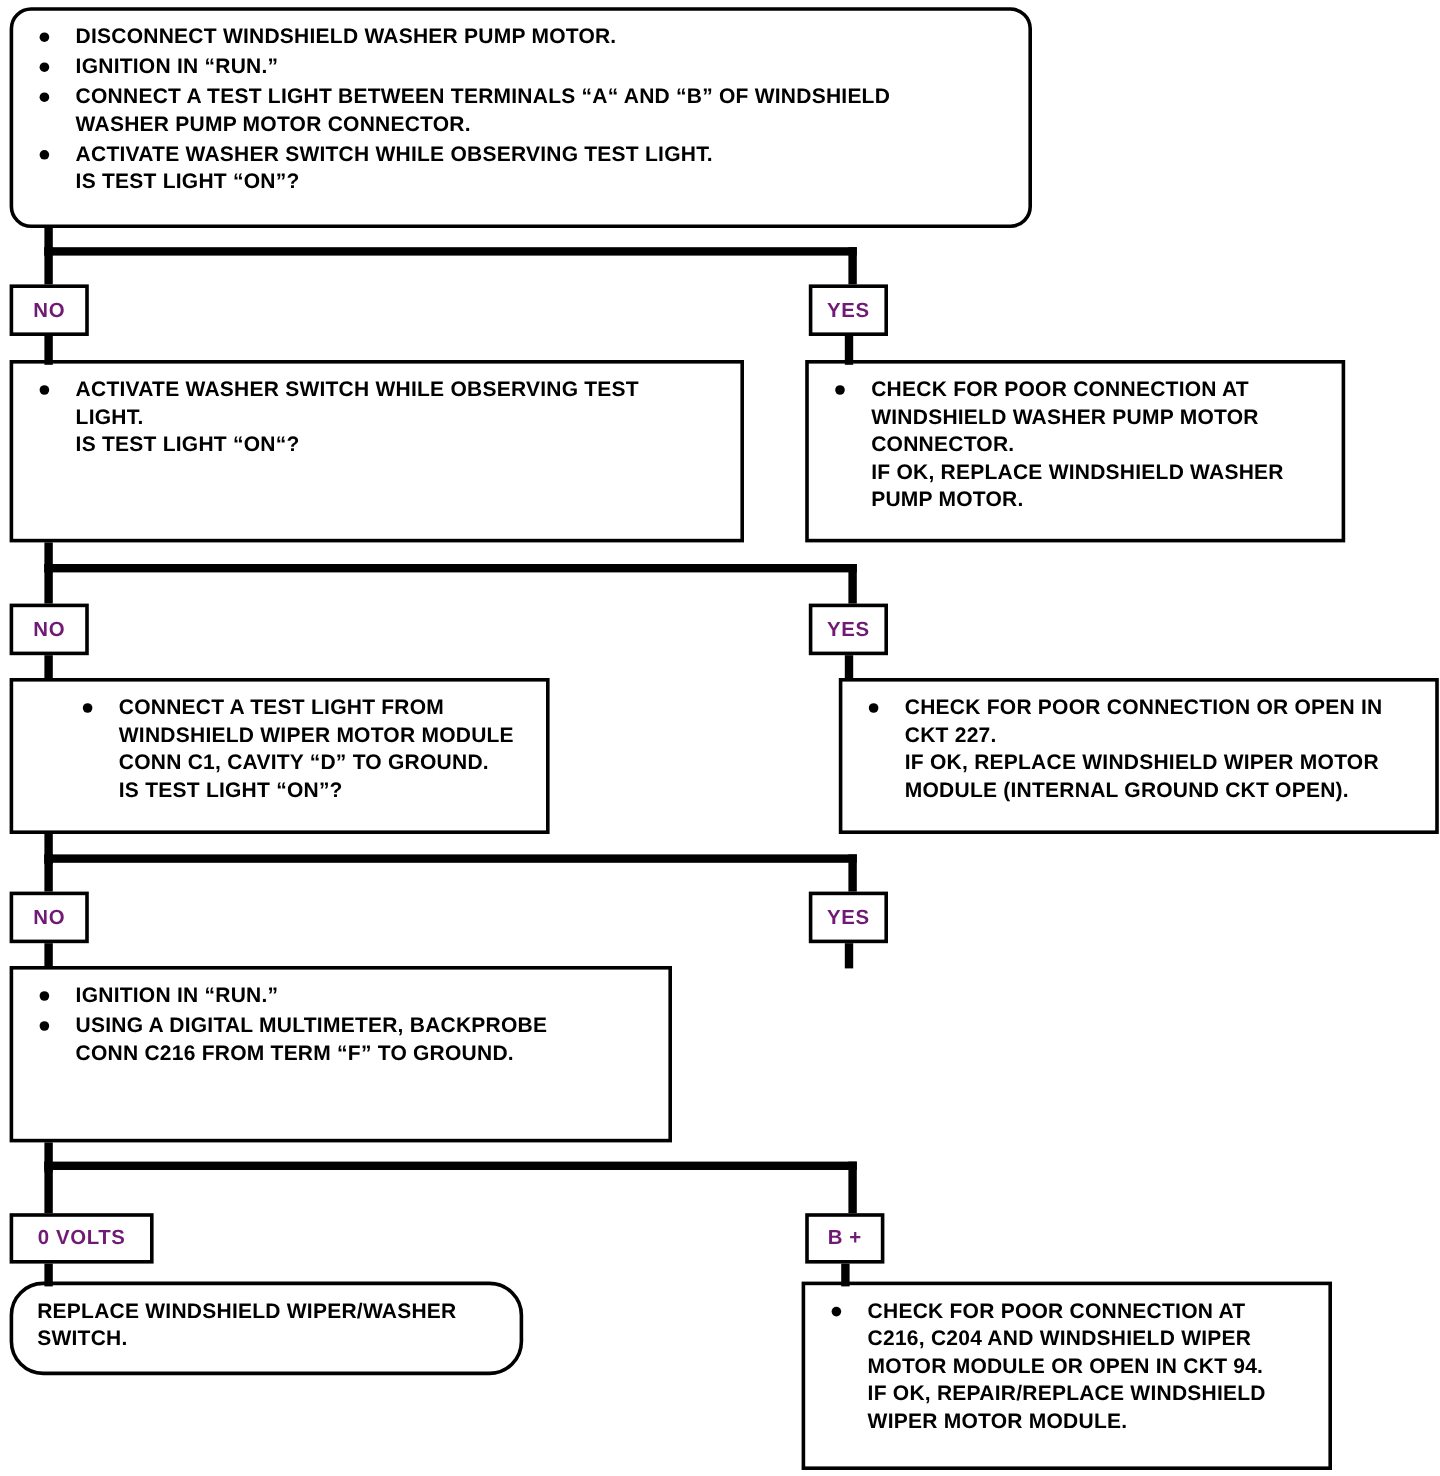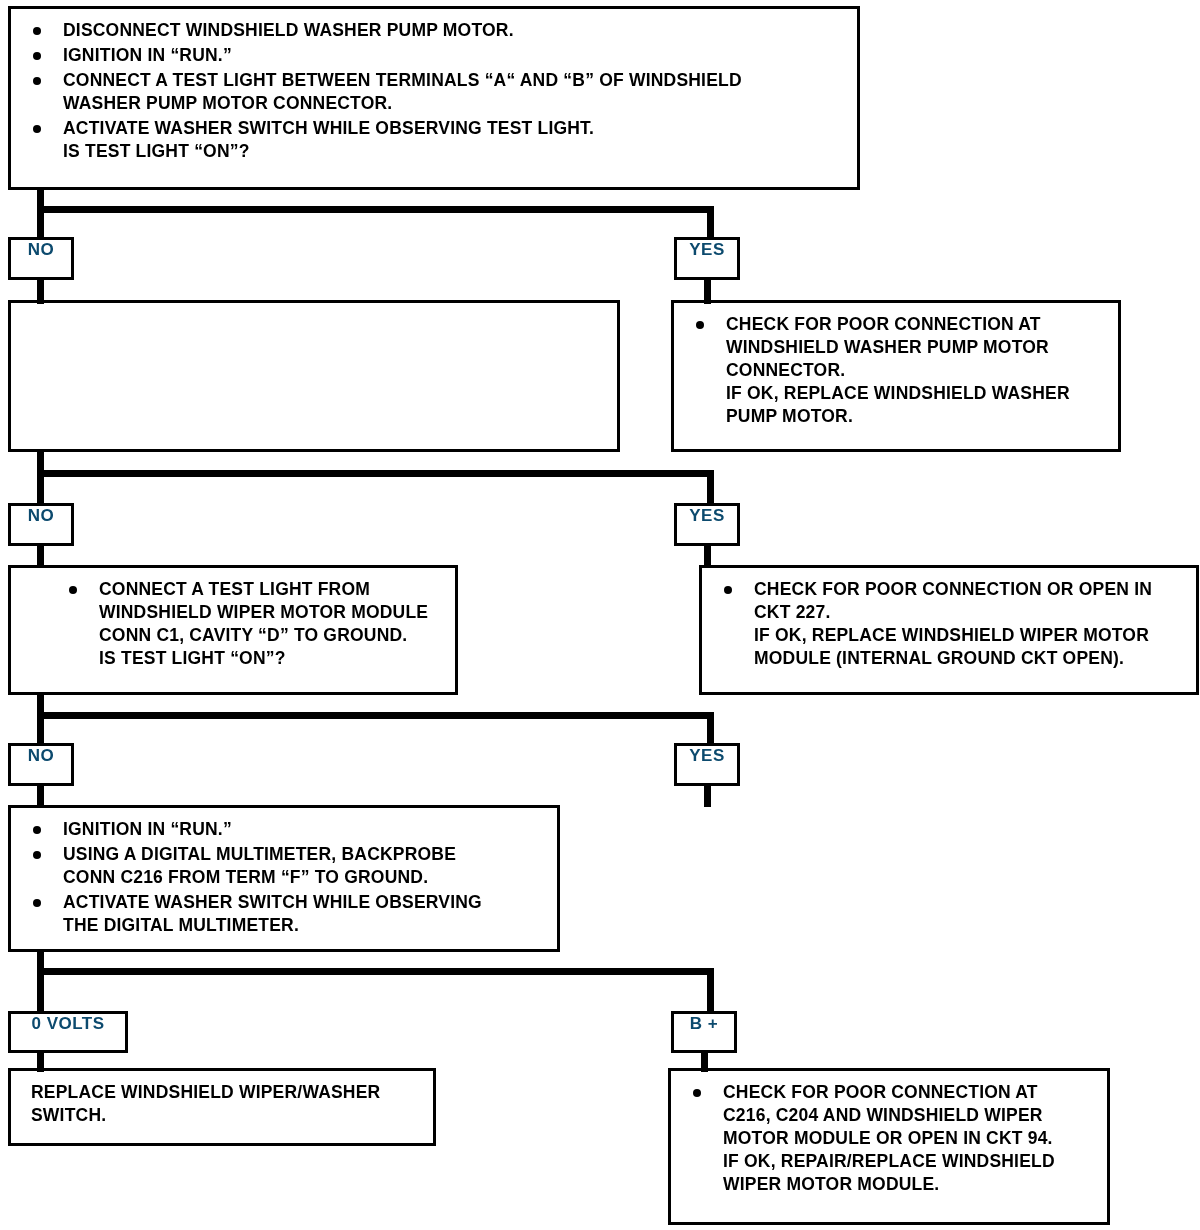--- a/index.html
+++ b/index.html
@@ -50,47 +50,47 @@
   }
   .box li.nobullet {
     padding-left: 8px;
   }
   .label-box {
     position: absolute;
     box-sizing: border-box;
     border: 3px solid #000000;
     background: #ffffff;
     display: flex;
-    align-items: flex-start;
+    align-items: center;
     justify-content: center;
     font-size: 17px;
     font-weight: bold;
     letter-spacing: 0.5px;
-    color: #0c4a6e;
+    color: #701a75;
     z-index: 3;
   }
   .vline {
     position: absolute;
     background: #000000;
     width: 7px;
     z-index: 1;
   }
   .hline {
     position: absolute;
     background: #000000;
     height: 7px;
     z-index: 1;
   }
 </style>
 </head>
 <body>
 
 <div id="page">
 
-  <div class="box" style="left:8px; top:6px; width:852px; height:184px;">
+  <div class="box" style="left:8px; top:6px; width:852px; height:184px;border-radius:18px;">
     <ul>
       <li class="bulleted">DISCONNECT WINDSHIELD WASHER PUMP MOTOR.</li>
       <li class="bulleted">IGNITION IN “RUN.”</li>
       <li class="bulleted">CONNECT A TEST LIGHT BETWEEN TERMINALS “A“ AND “B” OF WINDSHIELD
 WASHER PUMP MOTOR CONNECTOR.</li>
       <li class="bulleted">ACTIVATE WASHER SWITCH WHILE OBSERVING TEST LIGHT.
 IS TEST LIGHT “ON”?</li>
     </ul>
   </div>
 
@@ -104,20 +104,23 @@
   </div>
   <div class="label-box" style="left:674px; top:237px; width:66px; height:43px;">
     <span>YES</span>
   </div>
 
   <div class="vline" style="left:37px; top:276px; height:28px;"></div>
   <div class="vline" style="left:704px; top:276px; height:28px;"></div>
 
   <div class="box" style="left:8px; top:300px; width:612px; height:152px;">
     <ul>
+      <li class="bulleted">ACTIVATE WASHER SWITCH WHILE OBSERVING TEST
+LIGHT.
+IS TEST LIGHT “ON“?</li>
     </ul>
   </div>
 
   <div class="box" style="left:671px; top:300px; width:450px; height:152px;">
     <ul>
       <li class="bulleted">CHECK FOR POOR CONNECTION AT
 WINDSHIELD WASHER PUMP MOTOR
 CONNECTOR.
 IF OK, REPLACE WINDSHIELD WASHER
 PUMP MOTOR.</li>
@@ -170,42 +173,40 @@
   </div>
 
   <div class="vline" style="left:37px; top:782px; height:25px;"></div>
   <div class="vline" style="left:704px; top:782px; height:25px;"></div>
 
   <div class="box" style="left:8px; top:805px; width:552px; height:147px;">
     <ul>
       <li class="bulleted">IGNITION IN “RUN.”</li>
       <li class="bulleted">USING A DIGITAL MULTIMETER, BACKPROBE
 CONN C216 FROM TERM “F” TO GROUND.</li>
-      <li class="bulleted">ACTIVATE WASHER SWITCH WHILE OBSERVING
-THE DIGITAL MULTIMETER.</li>
     </ul>
   </div>
 
 
   <div class="vline" style="left:37px; top:952px; height:25px;"></div>
   <div class="hline" style="left:37px; top:968px; width:677px;"></div>
   <div class="vline" style="left:37px; top:968px; height:44px;"></div>
   <div class="vline" style="left:707px; top:968px; height:44px;"></div>
 
   <div class="label-box" style="left:8px; top:1011px; width:120px; height:42px;">
     <span>0 VOLTS</span>
   </div>
   <div class="label-box" style="left:671px; top:1011px; width:66px; height:42px;">
     <span>B +</span>
   </div>
 
   <div class="vline" style="left:37px; top:1049px; height:23px;"></div>
   <div class="vline" style="left:701px; top:1049px; height:23px;"></div>
 
-  <div class="box" style="left:8px; top:1068px; width:428px; height:78px;">
+  <div class="box" style="left:8px; top:1068px; width:428px; height:78px;border-radius:28px;">
     <ul>
       <li class="nobullet">REPLACE WINDSHIELD WIPER/WASHER
 SWITCH.</li>
     </ul>
   </div>
 
   <div class="box" style="left:668px; top:1068px; width:442px; height:157px;">
     <ul>
       <li class="bulleted">CHECK FOR POOR CONNECTION AT
 C216, C204 AND WINDSHIELD WIPER

